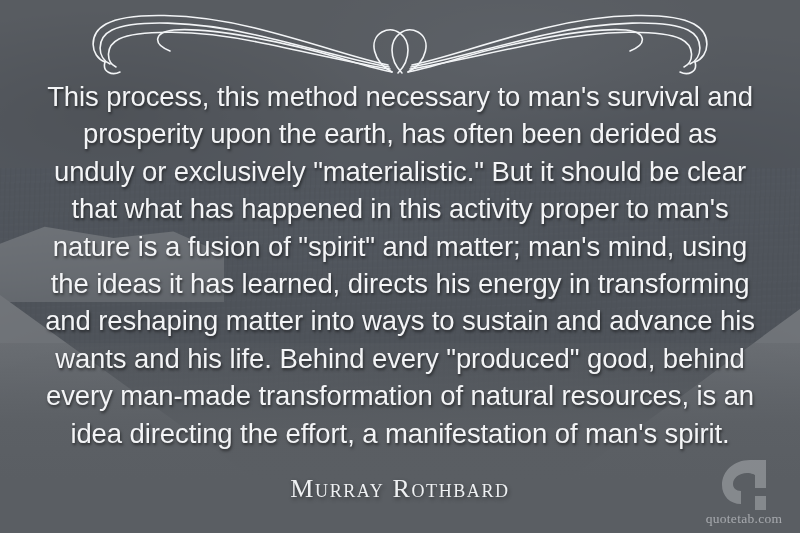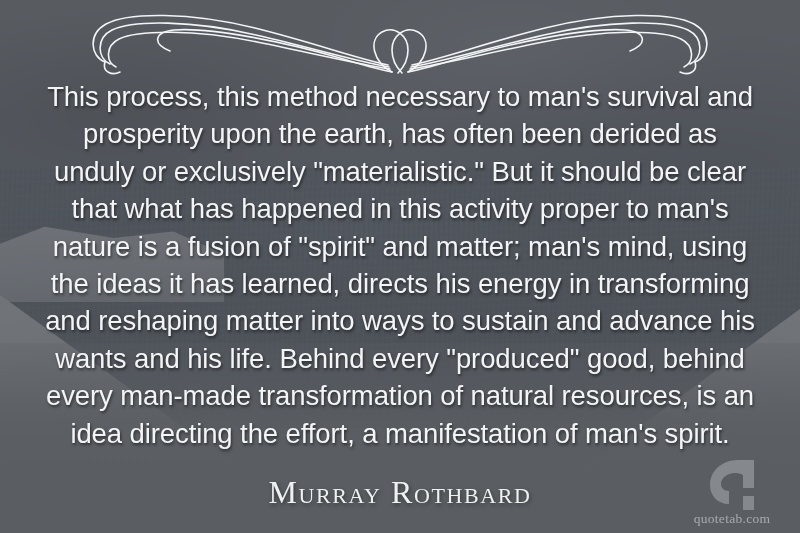--- a/index.html
+++ b/index.html
@@ -142,30 +142,30 @@
     line-height: 37.4px;
     letter-spacing: -0.1px;
     text-shadow: 1px 2px 3px rgba(0,0,0,0.55);
   }
 
   .author {
     margin-top: 22px;
     text-align: center;
     color: #eef0f2;
     font-family: "Liberation Serif", serif;
-    font-size: 32px;
+    font-size: 26px;
     font-variant: small-caps;
     letter-spacing: 1.6px;
     text-shadow: 1px 2px 4px rgba(0,0,0,0.45);
   }
 
   
   .watermark {
     position: absolute;
-    right: 20px;
+    right: 8px;
     bottom: 6px;
     width: 96px;
     display: flex;
     flex-direction: column;
     align-items: center;
   }
   .watermark-logo {
     width: 56px;
     height: 52px;
     opacity: 0.30;

